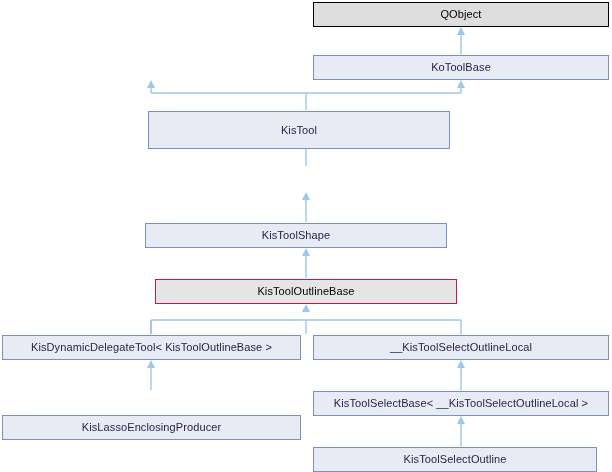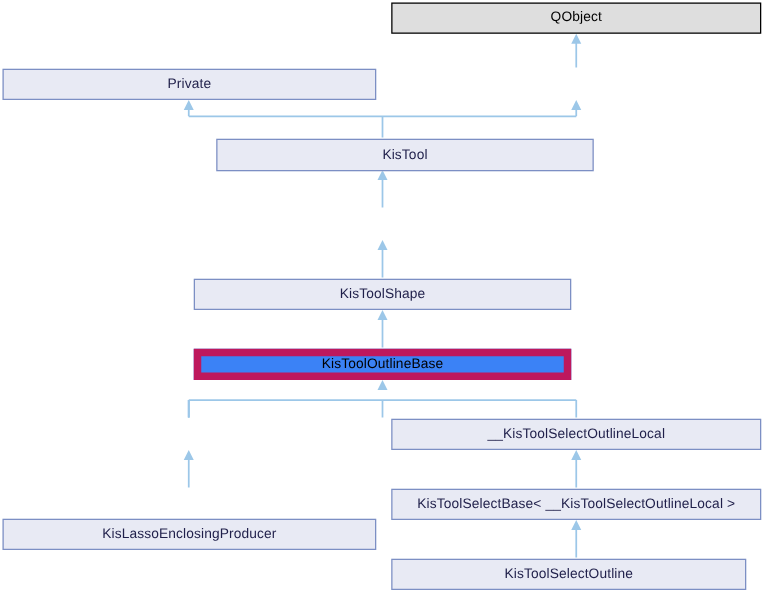--- a/index.html
+++ b/index.html
@@ -33,22 +33,22 @@
     color: #1f1f4a;
   }
   
   .node.root {
     background: #dedede;
     border: 1px solid #000000;
     color: #000000;
   }
   
   .node.current {
-    background: #3b82f6;
-    border: 6px solid #be185d;
+    background: #e5e5e5;
+    border: 1px solid #be185d;
     color: #000000;
   }
   .svg-layer {
     position: absolute;
     left: 0;
     top: 0;
     width: 612px;
     height: 472px;
     pointer-events: none;
   }
@@ -107,38 +107,41 @@
       <polygon points="461,360 457,368 465,368"></polygon>
 
       <polygon points="461,416 457,424 465,424"></polygon>
     </g>
   </svg>
 
   <div class="node root" style="left:313px;top:2px;width:296px;height:25px;">
     <span>QObject</span>
   </div>
 
-  <div class="node normal" style="left:2px;top:55px;width:299px;height:25px;">
-    <span>Private</span>
+
+  <div class="node normal" style="left:313px;top:55px;width:296px;height:25px;">
+    <span>KoToolBase</span>
   </div>
 
-
-  <div class="node normal" style="left:173px;top:111px;width:302px;height:26px;">
+  <div class="node normal" style="left:148px;top:111px;width:302px;height:38px;">
     <span>KisTool</span>
   </div>
 
 
-  <div class="node normal" style="left:155px;top:223px;width:302px;height:25px;">
+  <div class="node normal" style="left:145px;top:223px;width:302px;height:25px;">
     <span>KisToolShape</span>
   </div>
 
   <div class="node current" style="left:155px;top:279px;width:302px;height:25px;">
     <span>KisToolOutlineBase</span>
   </div>
 
+  <div class="node normal" style="left:2px;top:335px;width:299px;height:25px;">
+    <span>KisDynamicDelegateTool&lt; KisToolOutlineBase &gt;</span>
+  </div>
 
   <div class="node normal" style="left:313px;top:335px;width:296px;height:25px;">
     <span>__KisToolSelectOutlineLocal</span>
   </div>
 
   <div class="node normal" style="left:2px;top:391px;width:299px;height:25px;margin-top:24px;">
     <span>KisLassoEnclosingProducer</span>
   </div>
 
   <div class="node normal" style="left:313px;top:391px;width:296px;height:25px;">

